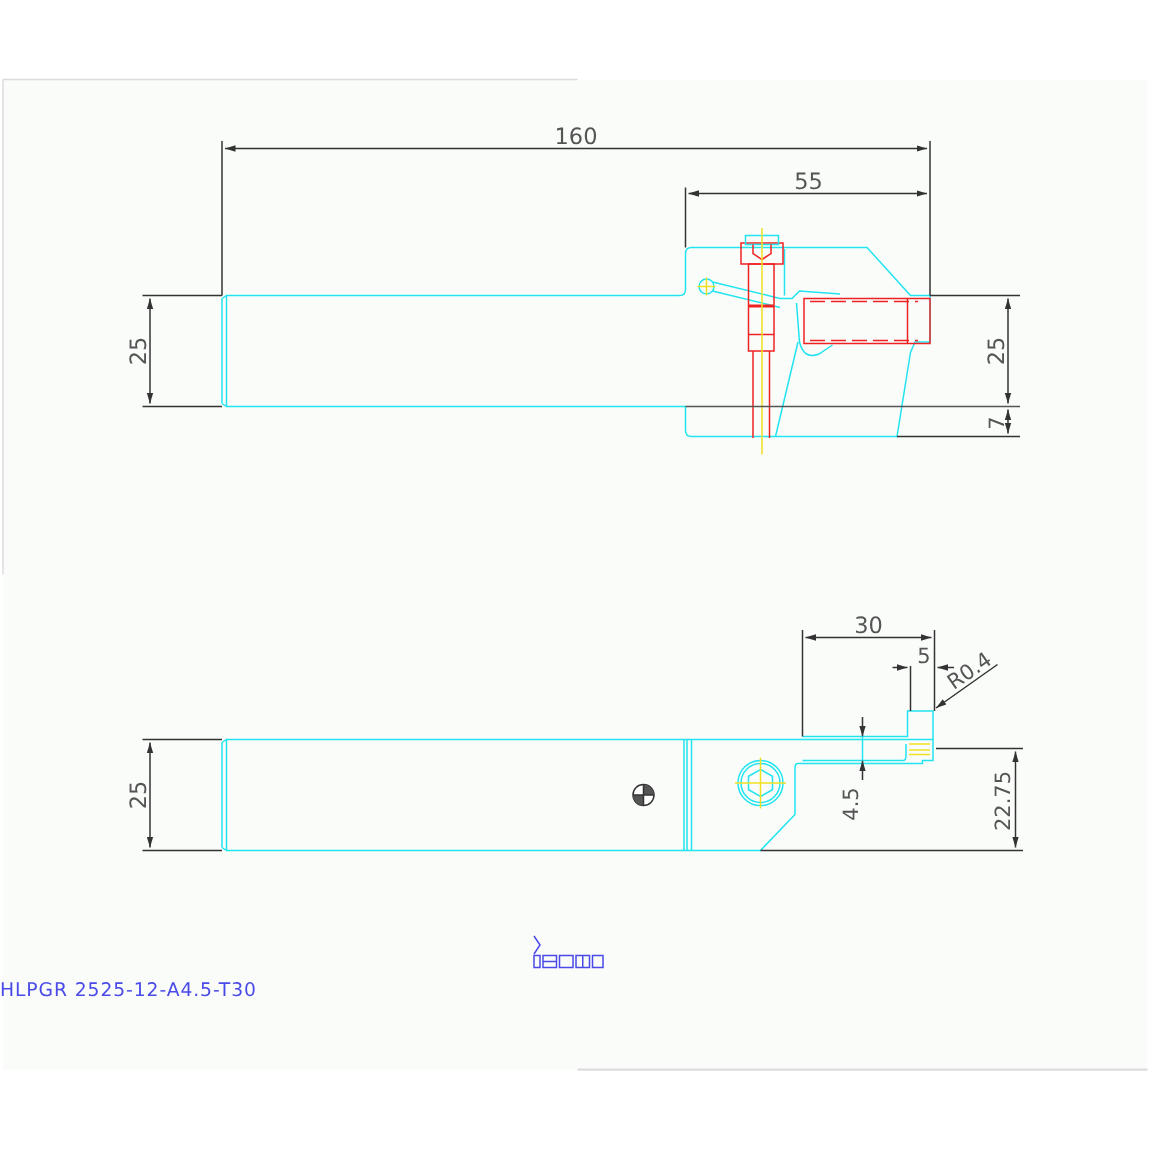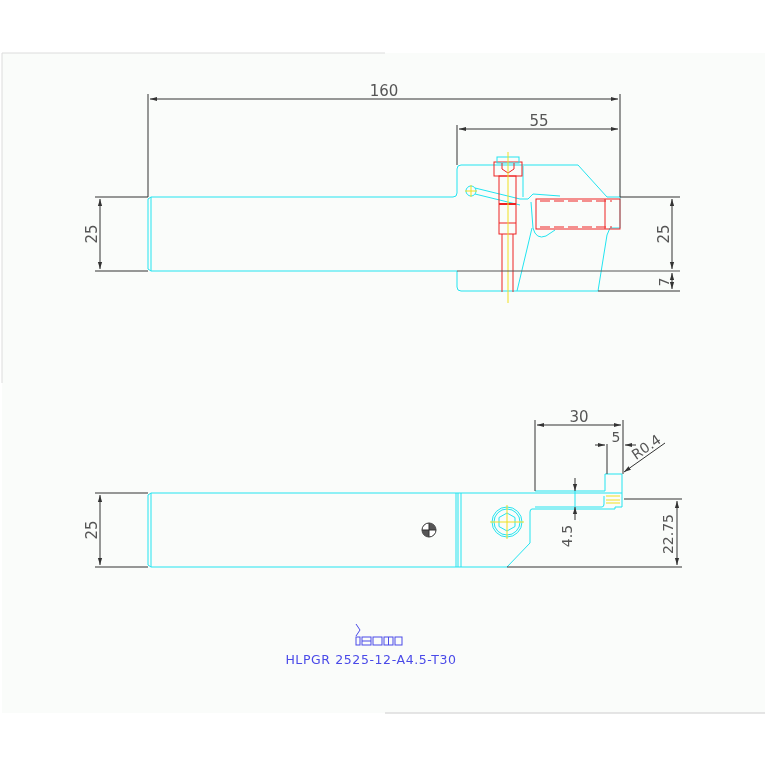--- a/index.html
+++ b/index.html
@@ -1,19 +1,19 @@
 <!DOCTYPE html>
 <html><head>
 <meta charset="utf-8">
 <style>
   html, body { margin: 0; padding: 0; background: #ffffff; }
   body { width: 767px; height: 767px; position: relative; overflow: hidden; font-family: "Liberation Sans", sans-serif; }
   .sheet { position: absolute; left: 0; top: 0; width: 767px; height: 624px; }
   svg text { font-family: "DejaVu Sans", sans-serif; }
-  .caption { position: absolute; left: 0; width: 742px; text-align: center; color: #4a4ae8; }
+  .caption { position: absolute; left: 0; width: 742px; text-align: left; color: #4a4ae8; }
   .model { top: 652px; font-family: "DejaVu Sans", sans-serif; font-size: 12.5px; letter-spacing: 0.6px; }
 </style>
 </head>
 <body>
 
 <div class="sheet">
 <svg width="767" height="767" viewBox="0 0 767 767" xmlns="http://www.w3.org/2000/svg">
   <defs>
     <marker id="arr" viewBox="0 0 10 10" refX="10" refY="5" markerWidth="7" markerHeight="7" orient="auto-start-reverse">
       <path d="M0,2 L10,5 L0,8 z" fill="#333"></path>

